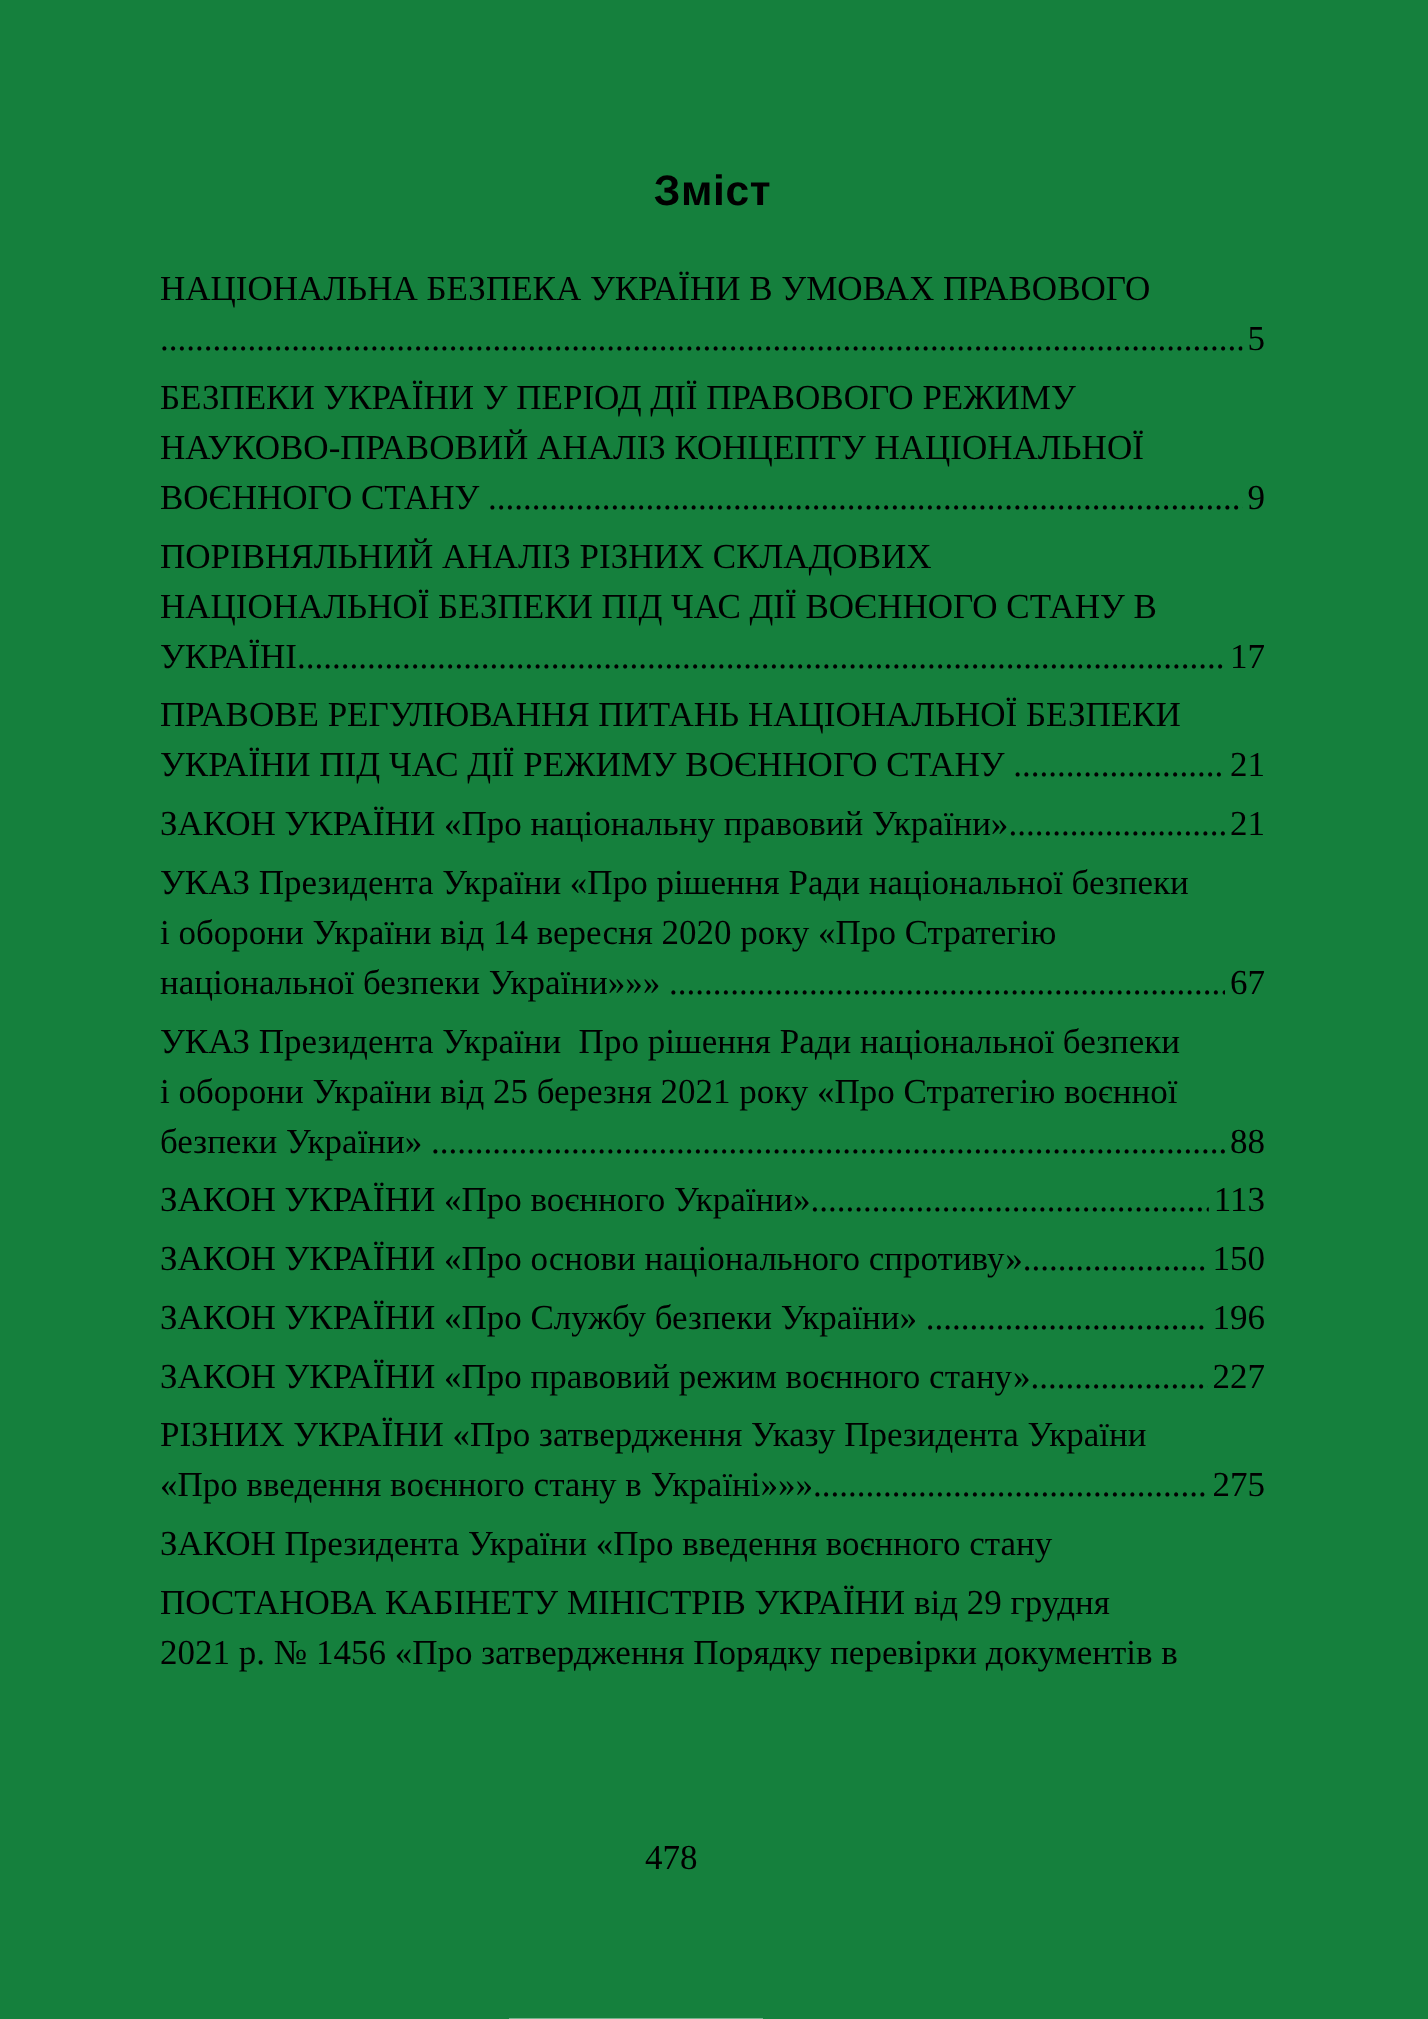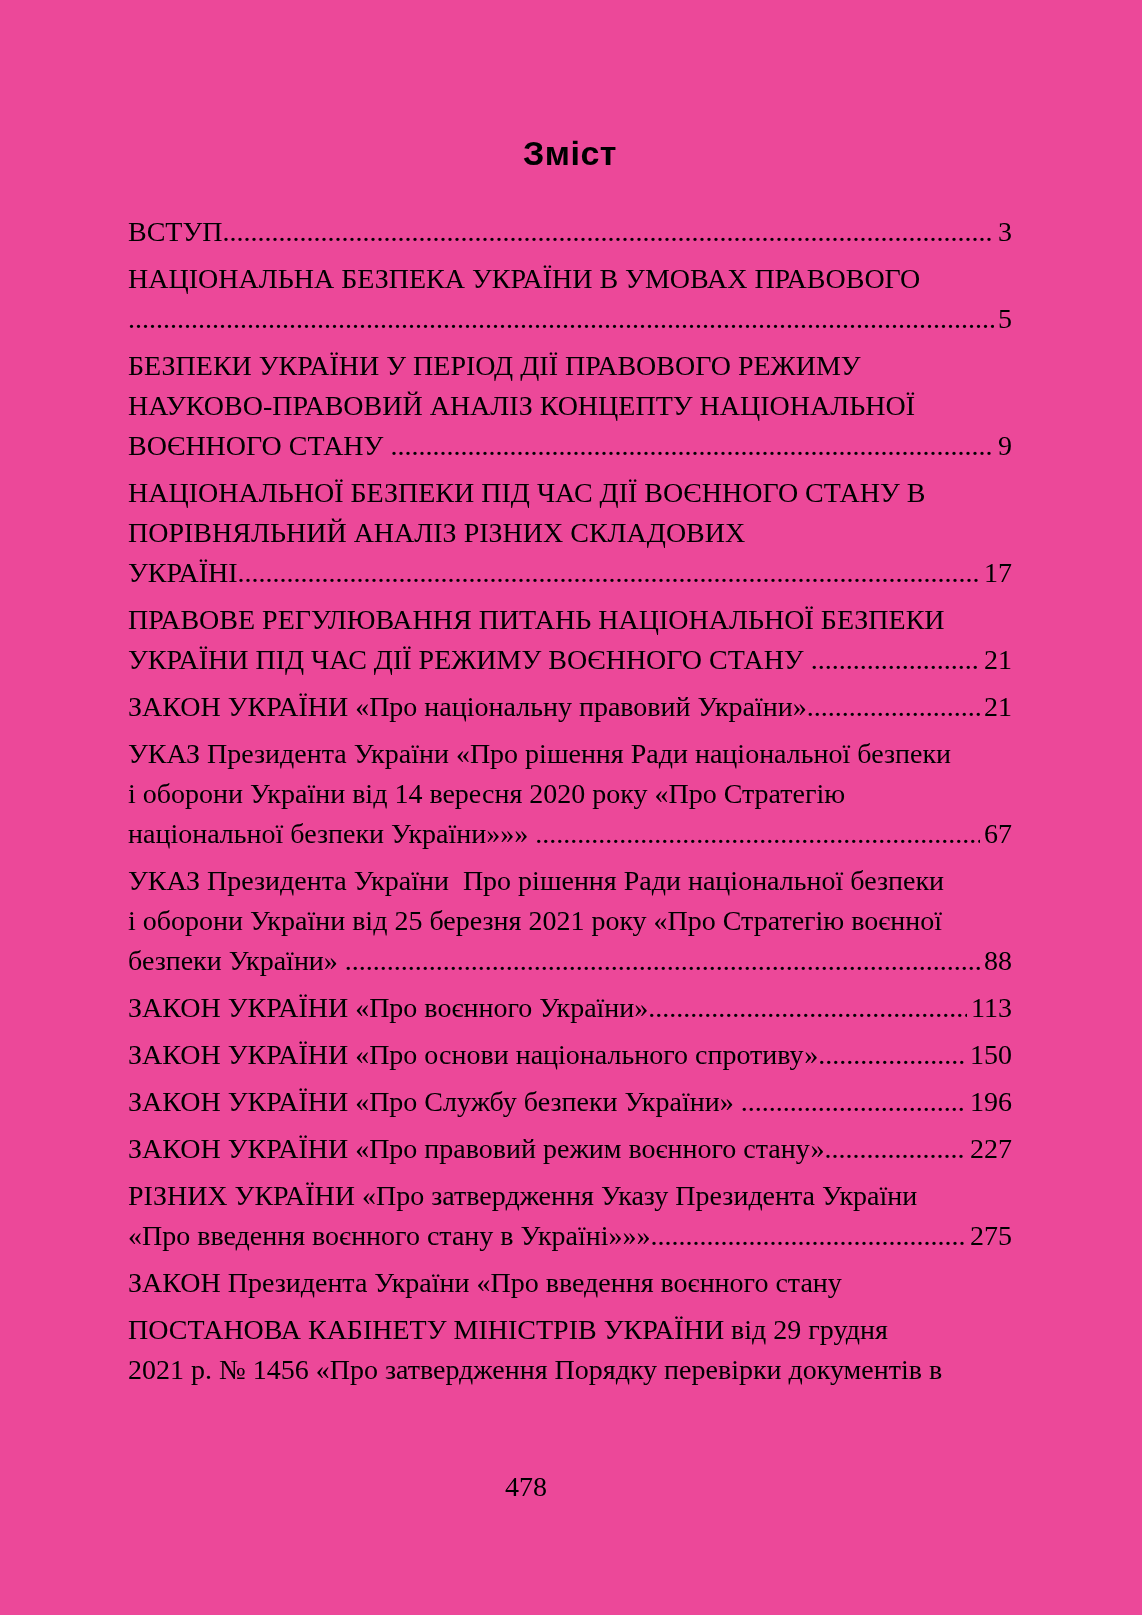--- a/index.html
+++ b/index.html
@@ -4,21 +4,21 @@
 <style>
   html, body {
     margin: 0;
     padding: 0;
     background: #ffffff;
   }
   .page {
     position: relative;
     width: 1142px;
     height: 1615px;
-    background: #ec4899;
+    background: #15803d;
     color: #000000;
     font-family: "Liberation Serif", "DejaVu Serif", serif;
     overflow: hidden;
   }
   .content {
     position: absolute;
     left: 128px;
     top: 134px;
     width: 884px;
   }
@@ -61,49 +61,46 @@
     content: "........................................................................................................................................................................................................................................";
   }
   .pageno {
     flex: 0 0 auto;
     white-space: pre;
     padding-left: 4px;
   }
   .footer {
     position: absolute;
     top: 1470px;
-    left: 4px;
+    left: 15px;
     width: 1044px;
     text-align: center;
     font-size: 28px;
     line-height: 34px;
   }
 </style>
 </head>
 <body>
 
 <div class="page">
   <div class="content">
     <div class="title">Зміст</div>
     <div class="toc-list" id="toc-list">
         <div class="entry">
-          <div class="line leaderline"><span class="txt">ВСТУП</span><span class="leader"></span><span class="pageno">3</span></div>
-        </div>
-        <div class="entry">
           <div class="line"><span class="txt">НАЦІОНАЛЬНА БЕЗПЕКА УКРАЇНИ В УМОВАХ ПРАВОВОГО</span></div>
           <div class="line leaderline"><span class="leader"></span><span class="pageno">5</span></div>
         </div>
         <div class="entry">
           <div class="line"><span class="txt">БЕЗПЕКИ УКРАЇНИ У ПЕРІОД ДІЇ ПРАВОВОГО РЕЖИМУ</span></div>
           <div class="line"><span class="txt">НАУКОВО-ПРАВОВИЙ АНАЛІЗ КОНЦЕПТУ НАЦІОНАЛЬНОЇ</span></div>
           <div class="line leaderline"><span class="txt">ВОЄННОГО СТАНУ </span><span class="leader"></span><span class="pageno">9</span></div>
         </div>
         <div class="entry">
+          <div class="line"><span class="txt">ПОРІВНЯЛЬНИЙ АНАЛІЗ РІЗНИХ СКЛАДОВИХ</span></div>
           <div class="line"><span class="txt">НАЦІОНАЛЬНОЇ БЕЗПЕКИ ПІД ЧАС ДІЇ ВОЄННОГО СТАНУ В</span></div>
-          <div class="line"><span class="txt">ПОРІВНЯЛЬНИЙ АНАЛІЗ РІЗНИХ СКЛАДОВИХ</span></div>
           <div class="line leaderline"><span class="txt">УКРАЇНІ</span><span class="leader"></span><span class="pageno">17</span></div>
         </div>
         <div class="entry">
           <div class="line"><span class="txt">ПРАВОВЕ РЕГУЛЮВАННЯ ПИТАНЬ НАЦІОНАЛЬНОЇ БЕЗПЕКИ</span></div>
           <div class="line leaderline"><span class="txt">УКРАЇНИ ПІД ЧАС ДІЇ РЕЖИМУ ВОЄННОГО СТАНУ </span><span class="leader"></span><span class="pageno">21</span></div>
         </div>
         <div class="entry">
           <div class="line leaderline"><span class="txt">ЗАКОН УКРАЇНИ «Про національну правовий України»</span><span class="leader"></span><span class="pageno">21</span></div>
         </div>
         <div class="entry">

